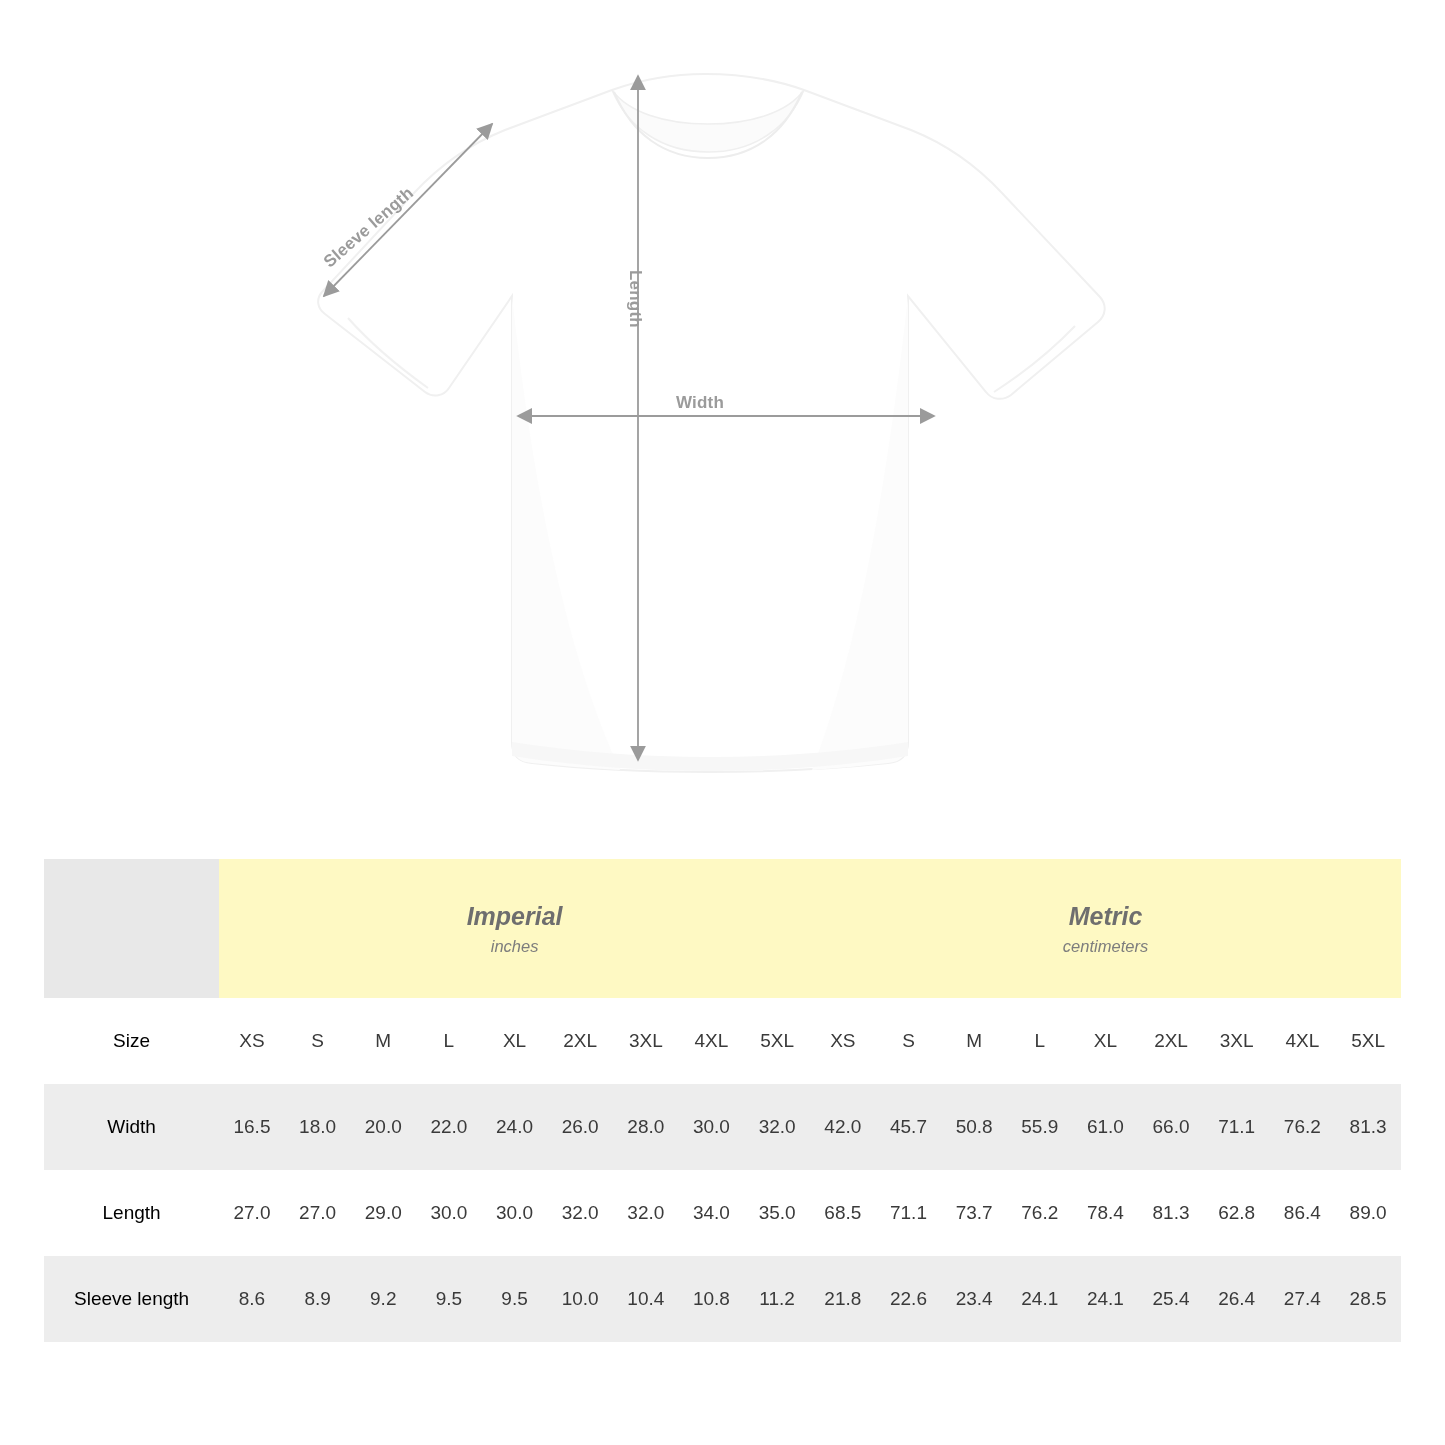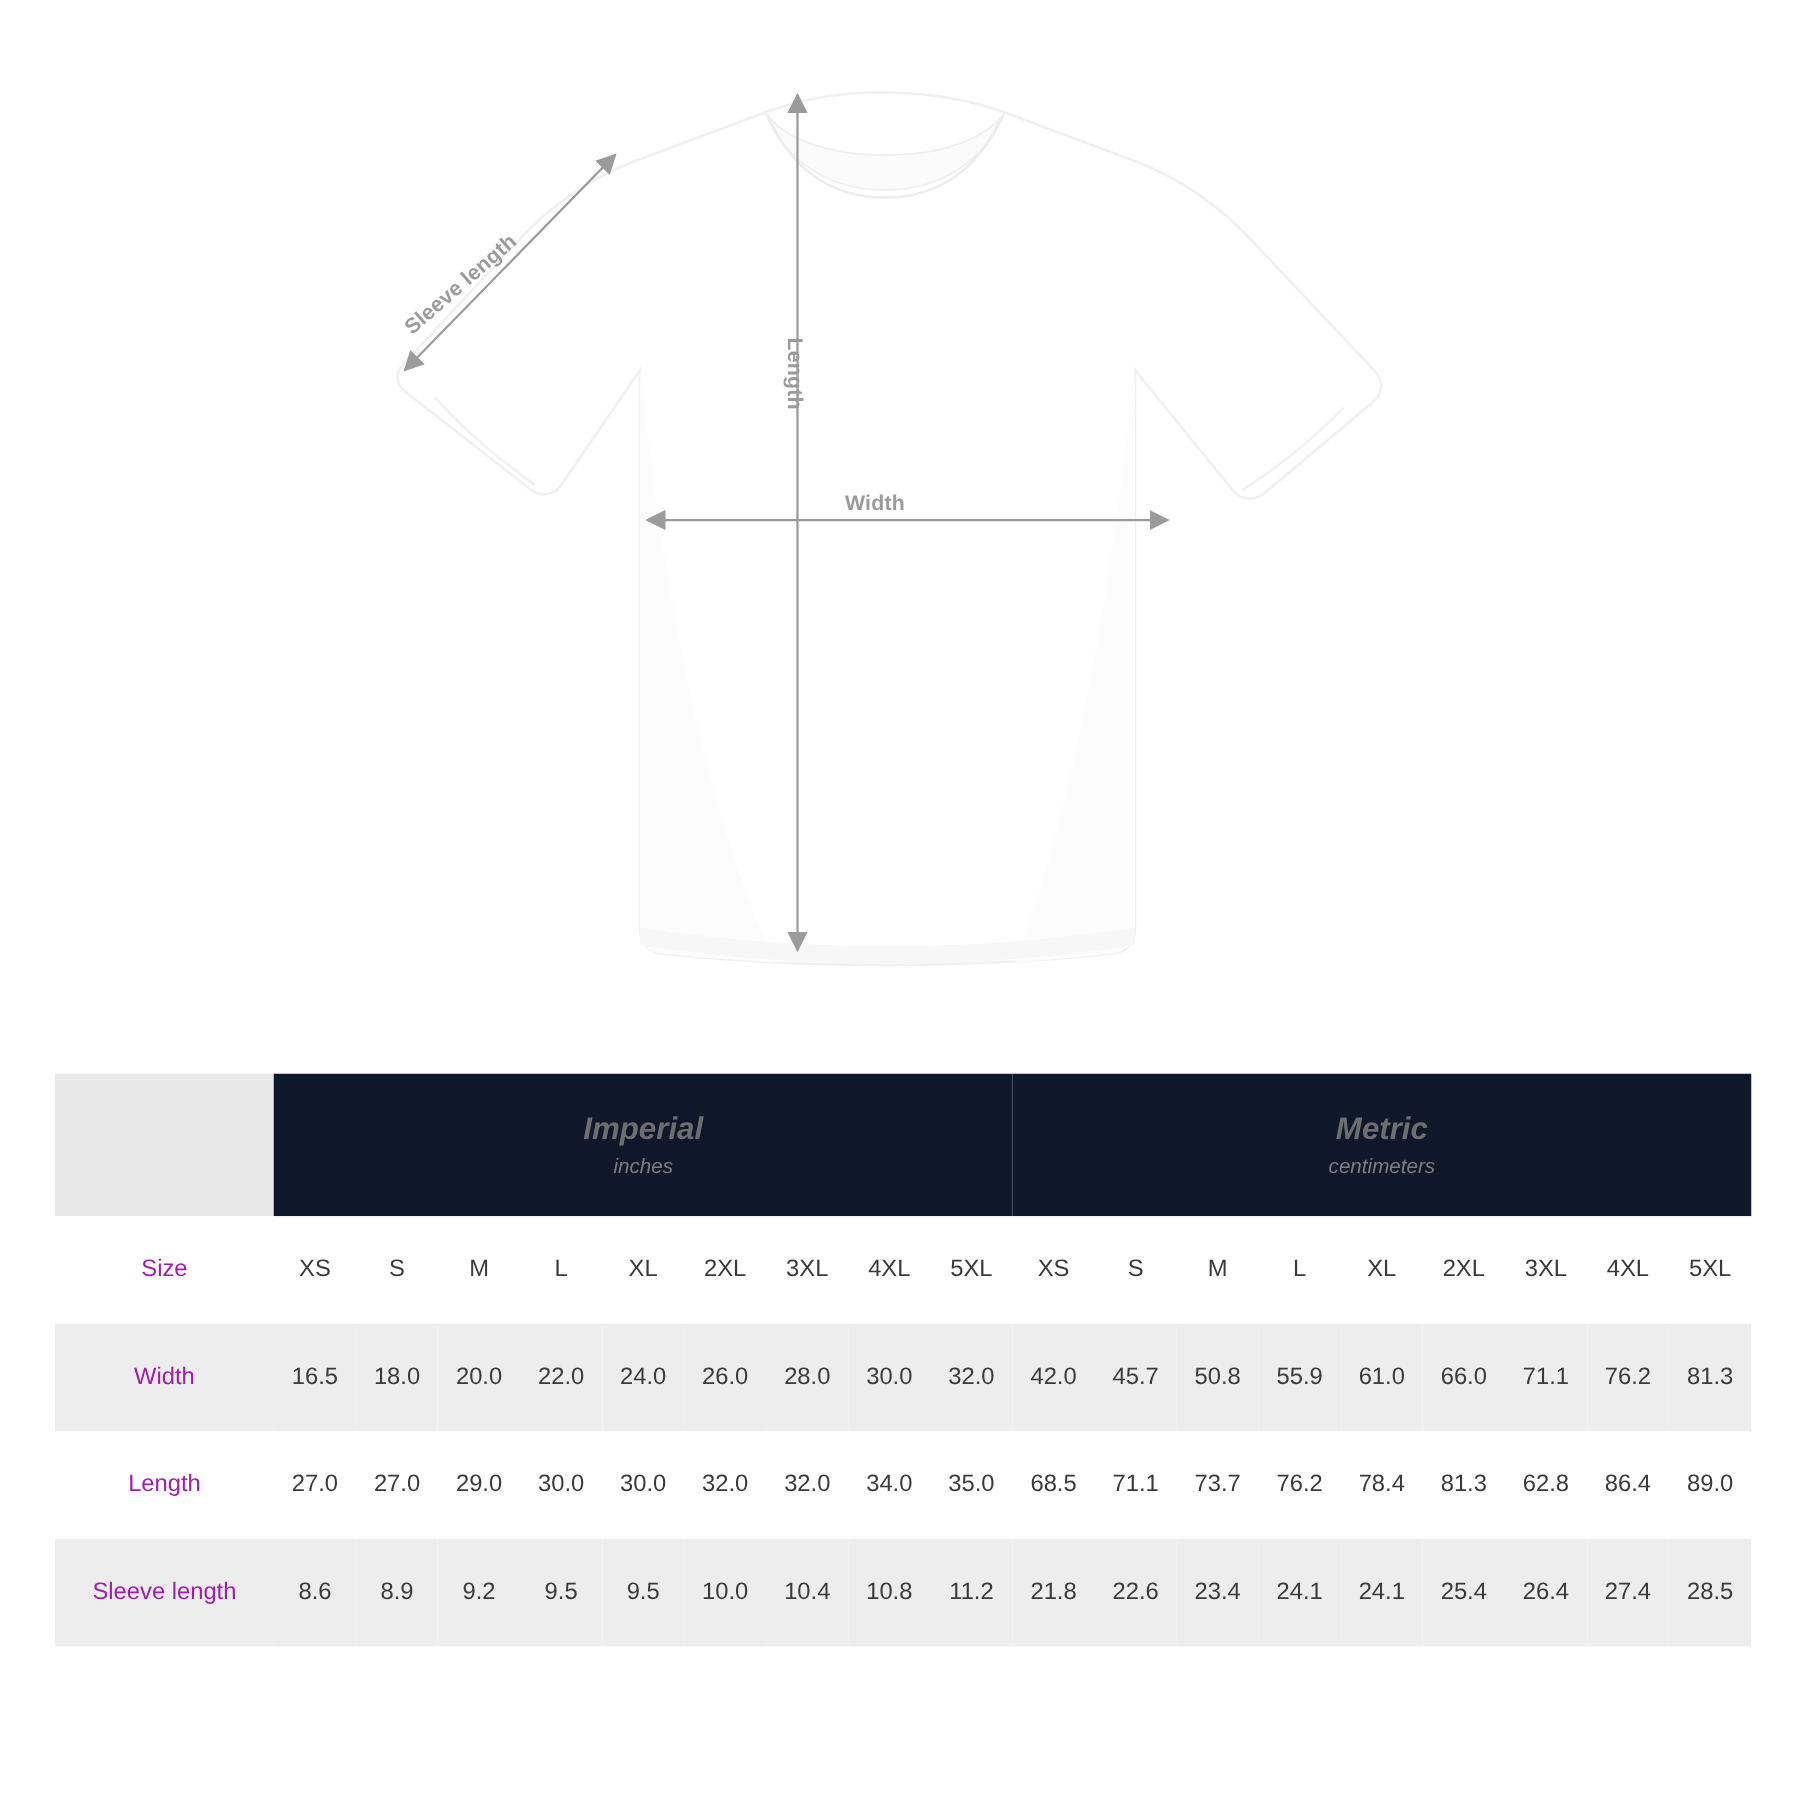--- a/index.html
+++ b/index.html
@@ -85,22 +85,22 @@
   }
   table.size-table td,
   table.size-table th {
     text-align: center;
     vertical-align: middle;
     font-weight: normal;
   }
 
   
   .unit-cell {
-    background: #0f172a;
-    height: 114px;
+    background: #fef9c3;
+    height: 139px;
     padding: 0;
   }
   .unit-system {
     font-size: 25px;
     font-style: italic;
     font-weight: bold;
     color: #6e6e6e;
   }
   .unit-sub {
     font-size: 16.5px;
@@ -132,21 +132,21 @@
   }
   .row-shade td {
     background: #ededed;
   }
   .row-plain td {
     background: #ffffff;
   }
   td.rowlabel {
     font-weight: bold;
     font-size: 19px;
-    color: #a21caf;
+    color: #000000;
     margin-top: 43px;
   }
   .col-label { width: 175px; }
   .col-val { width: 65.6px; }
 </style>
 </head>
 <body>
 
 <div class="page">
 

